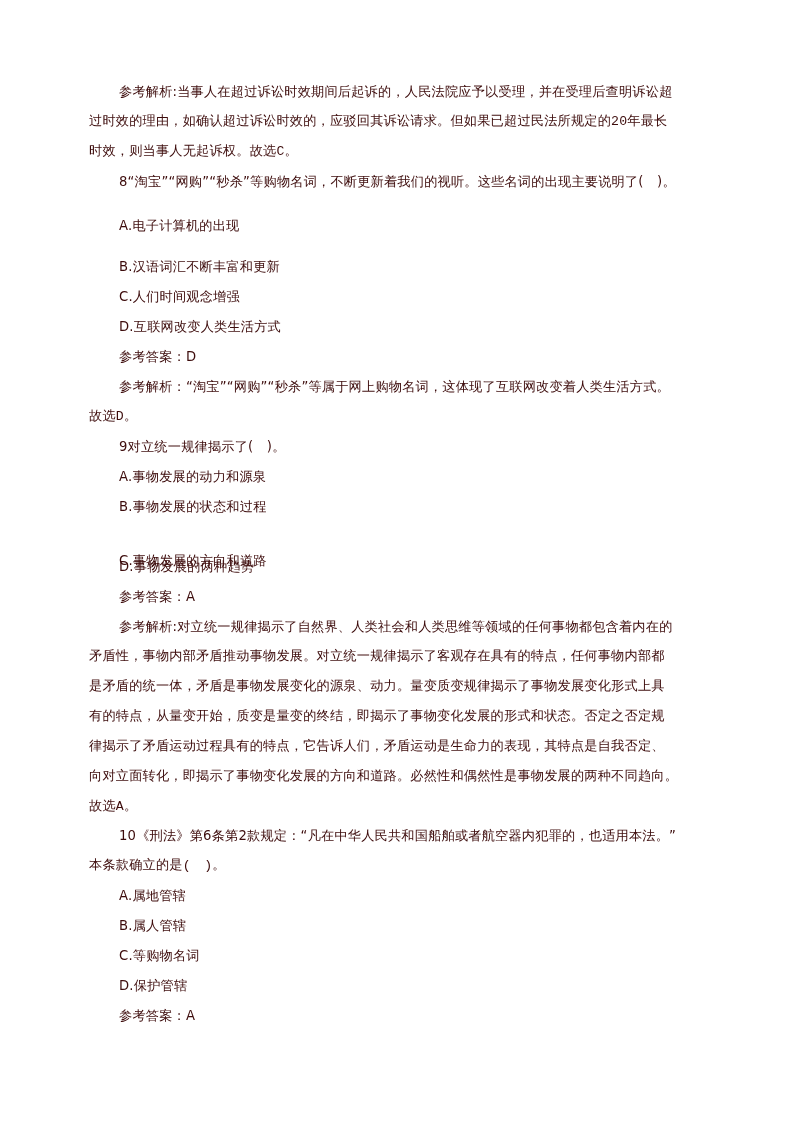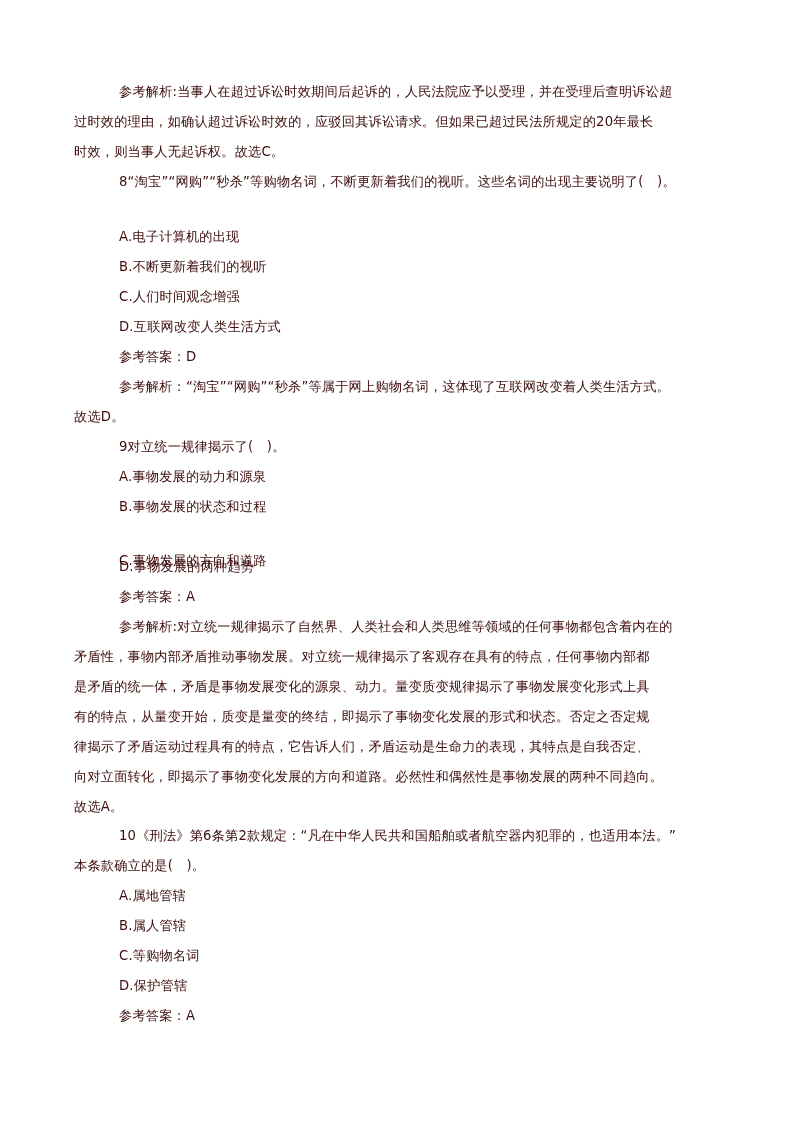--- a/index.html
+++ b/index.html
@@ -24,35 +24,35 @@
       height: 1109px;
     }
     .line {
       position: absolute;
       white-space: nowrap;
       font-size: 13.2px;
       line-height: 16px;
       letter-spacing: 0.2px;
     }
     .indent { left: 119px; }
-    .flush { left: 74px; }
+    .flush { left: 89px; font-family: Liberation Mono, monospace; }
   </style>
 </head>
 <body>
 
 <div class="page">
 
   <div class="line indent" style="top:84px">参考解析:当事人在超过诉讼时效期间后起诉的，人民法院应予以受理，并在受理后查明诉讼超</div>
   <div class="line flush" style="top:114px">过时效的理由，如确认超过诉讼时效的，应驳回其诉讼请求。但如果已超过民法所规定的20年最长</div>
   <div class="line flush" style="top:144px">时效，则当事人无起诉权。故选C。</div>
 
   <div class="line indent" style="top:174px">8“淘宝”“网购”“秒杀”等购物名词，不断更新着我们的视听。这些名词的出现主要说明了(　)。</div>
 
-  <div class="line indent" style="top:229px">A.电子计算机的出现</div>
-  <div class="line indent" style="top:259px">B.不断更新着我们的视听</div>
+  <div class="line indent" style="top:218px">A.电子计算机的出现</div>
+  <div class="line indent" style="top:259px">B.汉语词汇不断丰富和更新</div>
   <div class="line indent" style="top:289px">C.人们时间观念增强</div>
   <div class="line indent" style="top:319px">D.互联网改变人类生活方式</div>
 
   <div class="line indent" style="top:349px">参考答案：D</div>
 
   <div class="line indent" style="top:379px">参考解析：“淘宝”“网购”“秒杀”等属于网上购物名词，这体现了互联网改变着人类生活方式。</div>
   <div class="line flush" style="top:409px">故选D。</div>
 
   <div class="line indent" style="top:439px">9对立统一规律揭示了(　)。</div>
 

